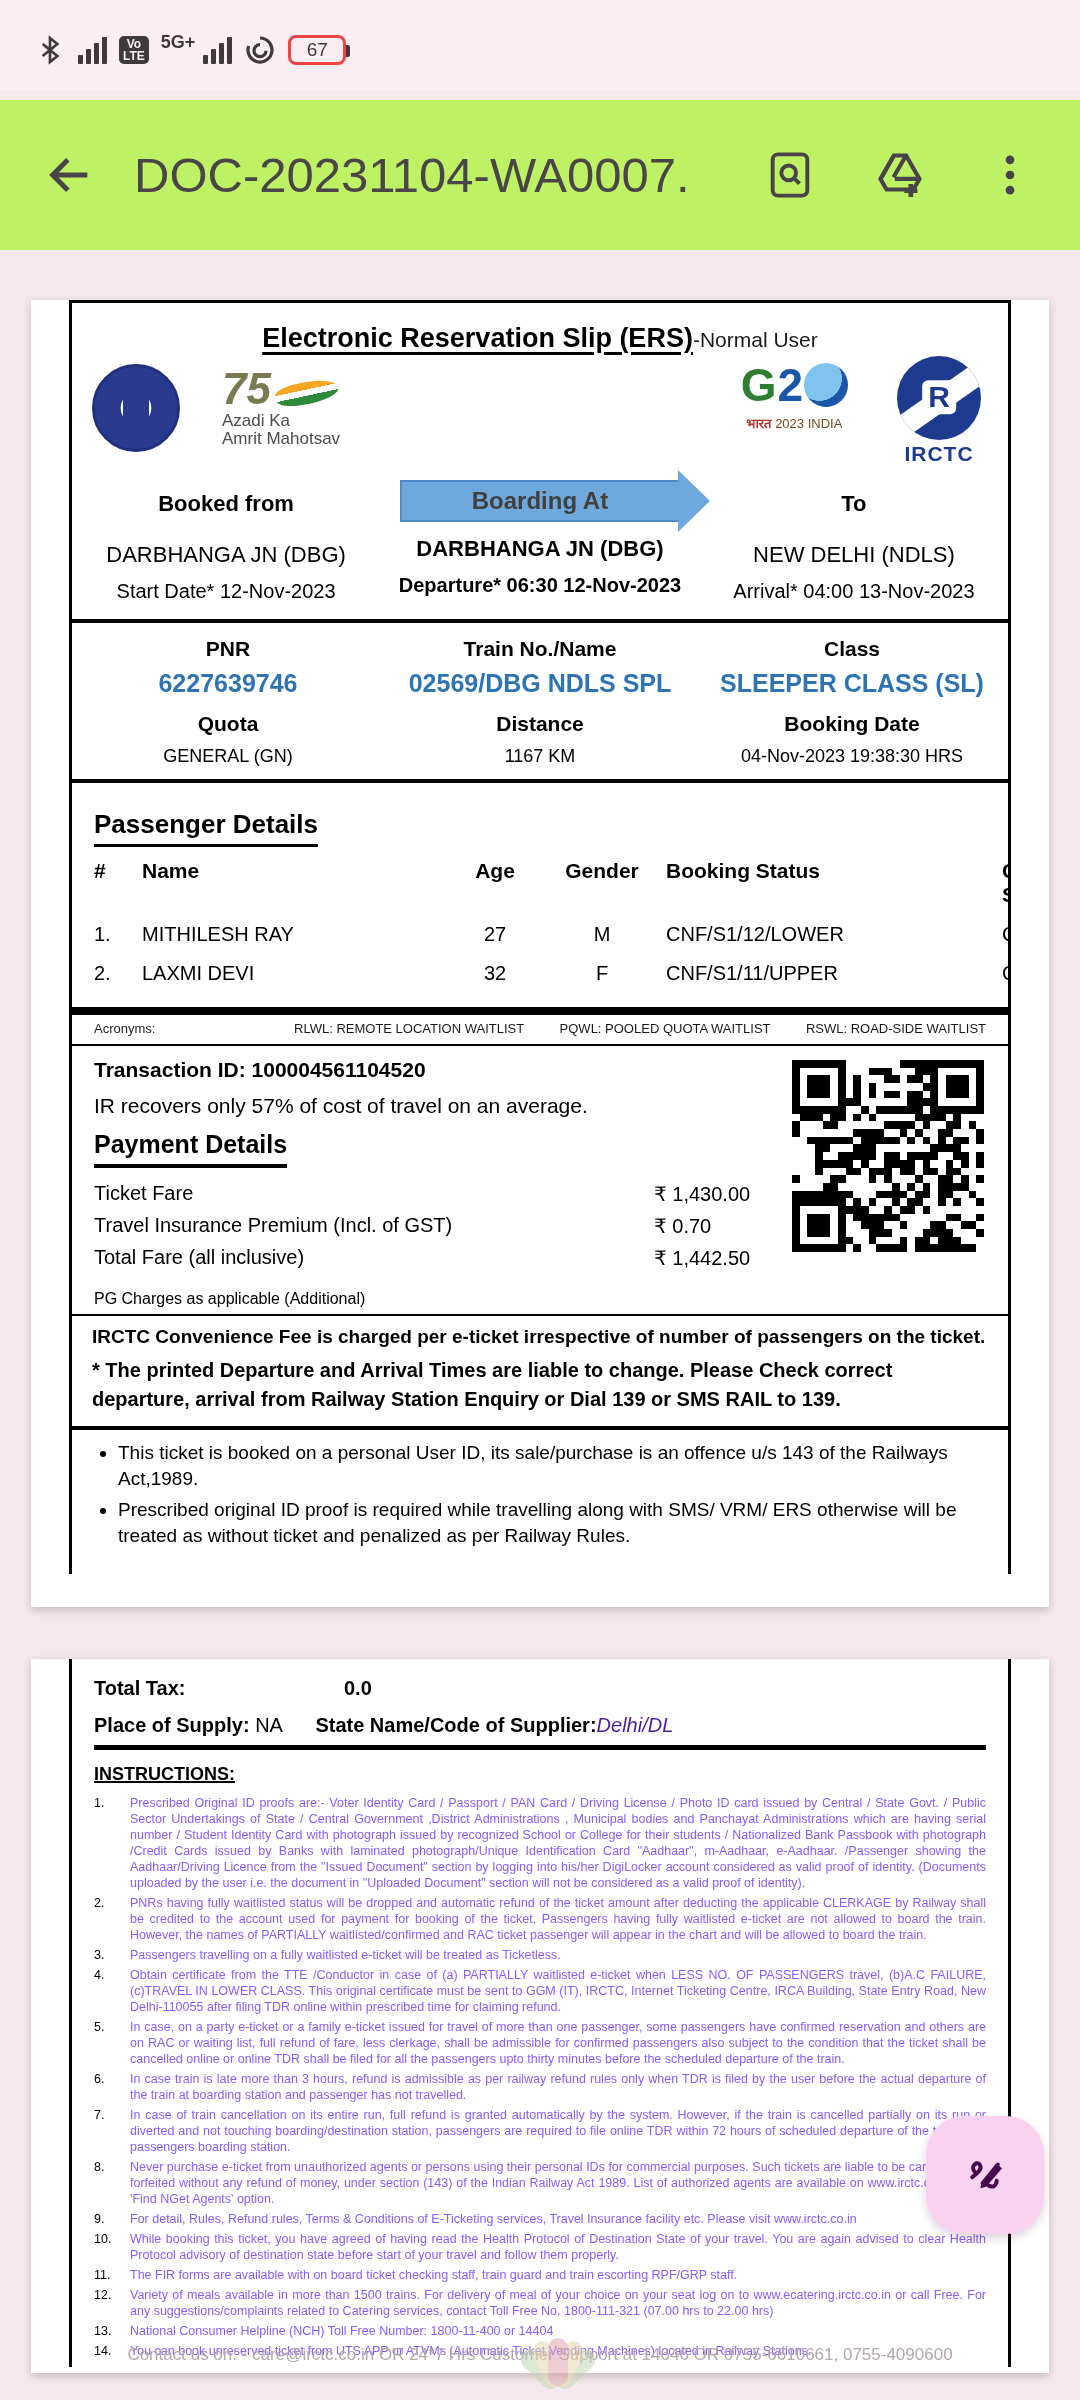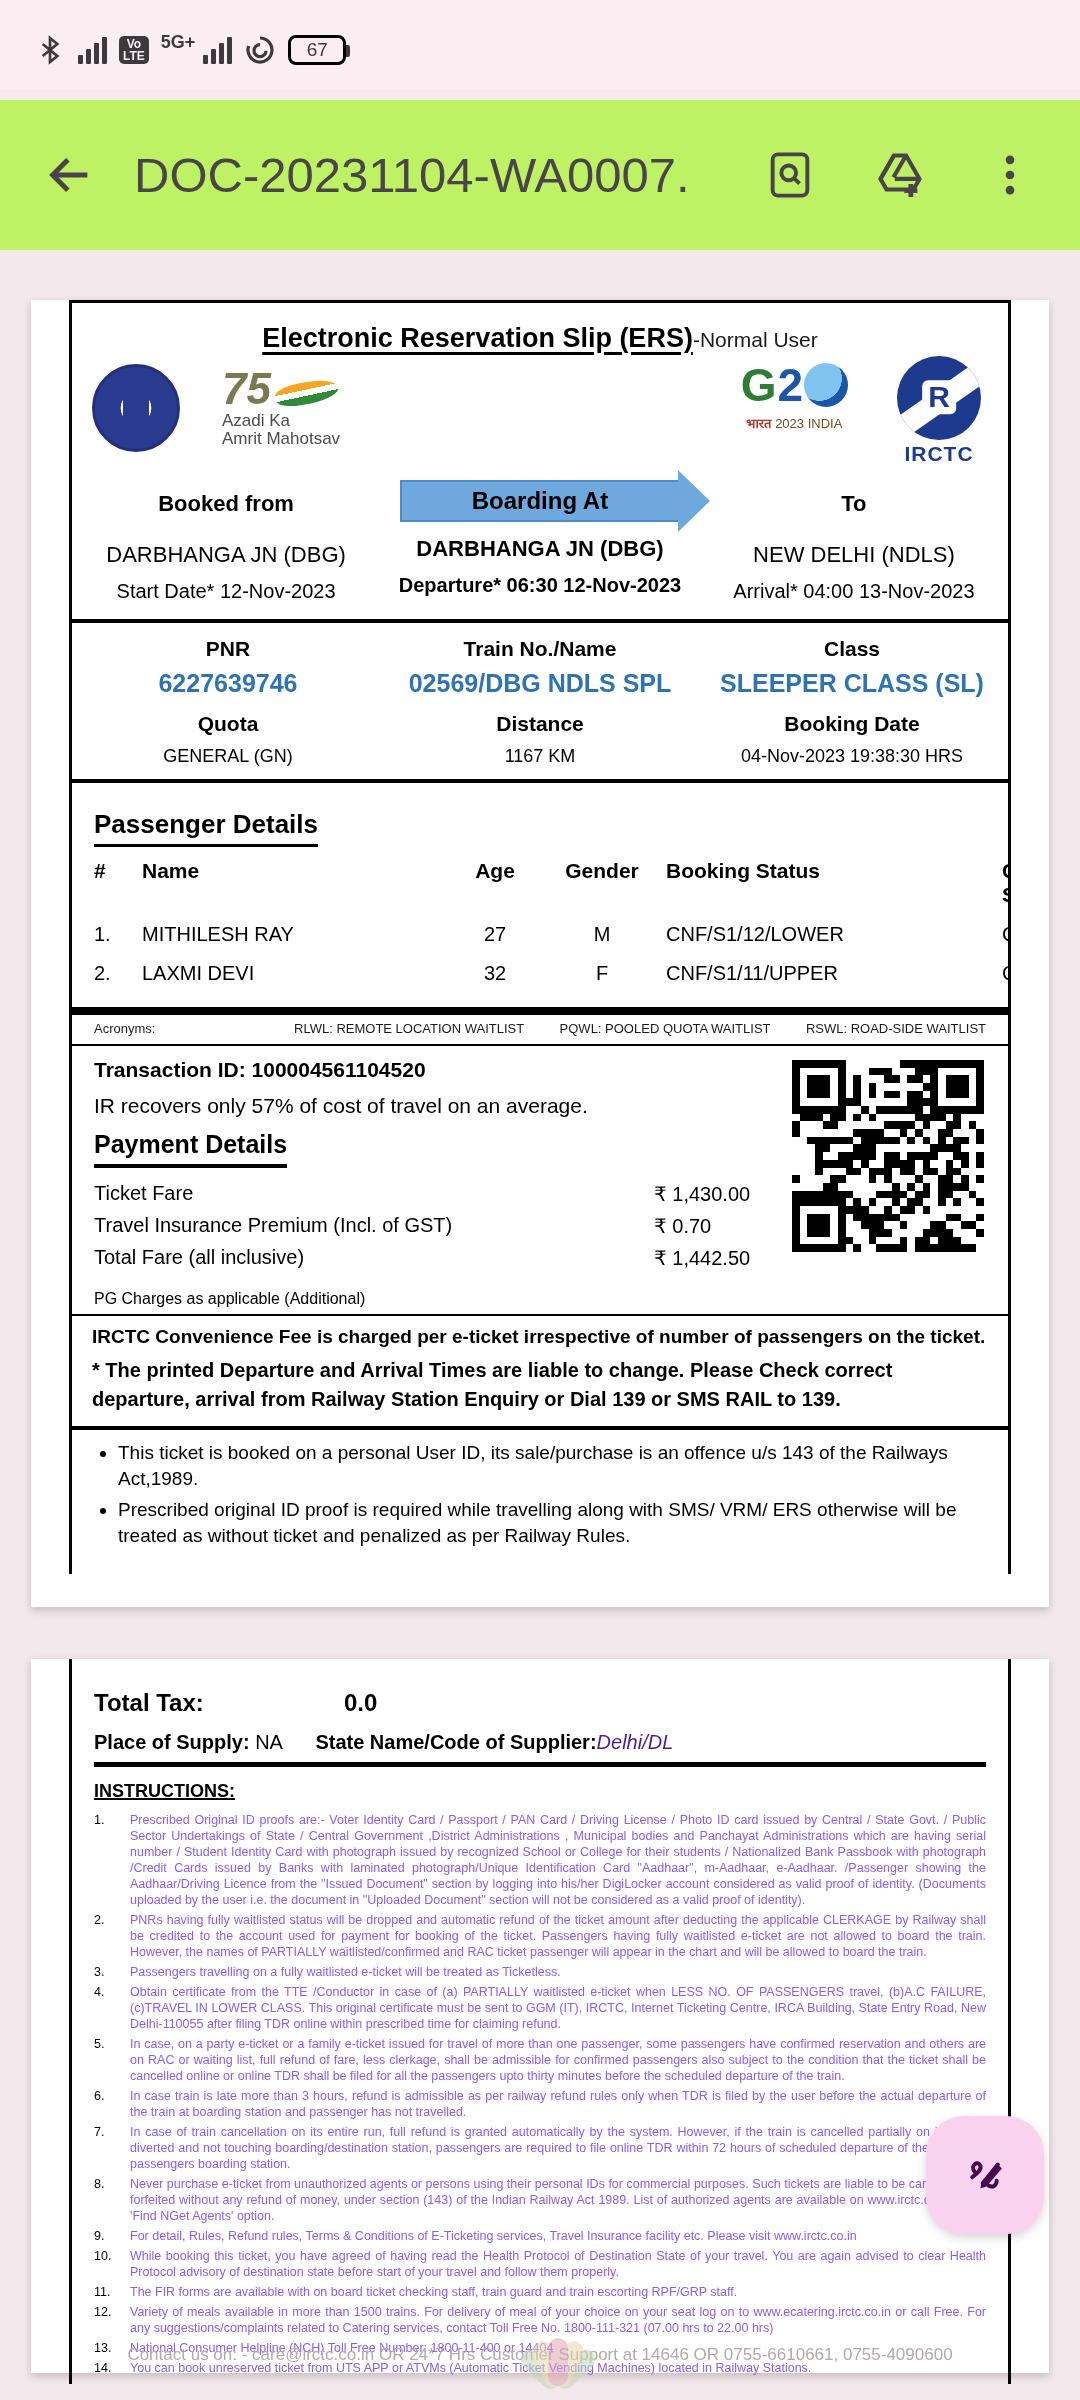--- a/index.html
+++ b/index.html
@@ -10,21 +10,21 @@
   .sbar { position:absolute; top:0; left:0; width:100%; height:90px; background:#faeef2;
           display:flex; align-items:center; justify-content:space-between; padding:10px 30px 0 34px; color:#3e393c; }
   .sbar-left { display:flex; align-items:center; gap:10px; font-size:34px; }
   .sbar-right { display:flex; align-items:center; gap:12px; }
   .sicon { width:32px; height:32px; }
   .bars { display:flex; align-items:flex-end; gap:3px; height:28px; }
   .bars i { width:5px; background:#3e393c; border-radius:1px; }
   .volte { background:#3e393c; color:#faeef2; border-radius:5px; font-size:12px; font-weight:bold;
            line-height:1.0; padding:2px 4px; text-align:center; }
   .net5g { font-size:18px; font-weight:bold; margin-right:-4px; transform:translateY(-8px); }
-  .batt { width:58px; height:30px; border:3px solid #000000; border-radius:8px; font-size:19px;
+  .batt { width:58px; height:30px; border:3px solid #ef4444; border-radius:8px; font-size:19px;
           display:flex; align-items:center; justify-content:center; position:relative; }
   .batt::after { content:''; position:absolute; right:-7px; top:7px; width:4px; height:12px; background:#3e393c; border-radius:0 2px 2px 0; }
 
   
   .abar { position:absolute; top:100px; left:0; width:100%; height:150px; background:#bef264;
           display:flex; align-items:center; padding:0 44px; color:#494449; }
   .abar .back { width:52px; height:52px; flex:0 0 auto; cursor:pointer; }
   .abar .title { font-size:49px; margin-left:38px; flex:1; white-space:nowrap; overflow:hidden; color:#4a4549; }
   .abar .acticons { display:flex; align-items:center; gap:58px; margin-left:20px; }
   .aicon { width:52px; height:52px; }
@@ -62,21 +62,21 @@
   .irctc-ring { width:84px; height:84px; margin:0 auto; border-radius:50%; background:#1d3a8f; position:relative; overflow:hidden; }
   .irctc-ring::before { content:''; position:absolute; left:-12px; top:30px; width:120px; height:22px; background:#fff; transform:rotate(-35deg); }
   .irctc-ring::after { content:'R'; position:absolute; left:50%; top:50%; transform:translate(-50%,-52%);
                        color:#1d3a8f; font-weight:bold; font-size:30px; background:#fff; padding:0 6px; border-radius:6px; }
   .irctc-word { font-size:21px; font-weight:bold; color:#1d3a8f; margin-top:2px; letter-spacing:1px; }
 
   
   .journey { display:grid; grid-template-columns:1fr 1.12fr 1fr; text-align:center; padding:10px 6px 16px; border-bottom:4px solid #000; }
   .j-label { font-size:22px; font-weight:bold; height:48px; display:flex; align-items:center; justify-content:center; }
   .arrow { position:relative; width:280px; height:42px; margin:0 auto; background:#6fa8dc; border:2px solid #4e8cc7;
-           display:flex; align-items:center; justify-content:center; color:#000000; font-weight:bold; font-size:24px; }
+           display:flex; align-items:center; justify-content:center; color:#404040; font-weight:bold; font-size:24px; }
   .arrow::after { content:''; position:absolute; right:-32px; top:50%; transform:translateY(-50%);
                   border-left:32px solid #6fa8dc; border-top:31px solid transparent; border-bottom:31px solid transparent; }
   .j-station { font-size:22px; margin-top:14px; }
   .j-date { font-size:20px; margin-top:12px; }
   .j-mid { font-weight:bold; }
 
   
   .summary { text-align:center; padding:10px 0 12px; border-bottom:4px solid #000; }
   .sum-grid { display:grid; grid-template-columns:1fr 1fr 1fr; }
   .sum-label { font-size:21px; font-weight:bold; margin-top:4px; }
@@ -115,21 +115,21 @@
   .note2 { font-size:20px; font-weight:bold; margin-top:8px; line-height:1.45; }
   .bullets { padding:10px 16px 10px 46px; }
   .bullets li { font-size:19px; margin-bottom:6px; line-height:1.35; }
 
   
   .gst { padding:6px 22px 0; font-size:15.5px; }
   .gst-head { font-weight:bold; font-size:16px; padding:7px 0; }
 
   
   .p2box { margin:52px 38px 0; border-left:3px solid #000; border-right:3px solid #000; padding:18px 22px 4px; }
-  .tax-row { display:grid; grid-template-columns:250px 1fr; font-size:24px; font-weight:bold;margin-top:12px; }
+  .tax-row { display:grid; grid-template-columns:250px 1fr; font-size:20px; font-weight:bold; }
   .supply-row { font-size:20px; margin-top:14px; padding-bottom:8px; border-bottom:5px solid #000; }
   .supply-row .b { font-weight:bold; }
   .supply-row .v { color:#4c1d95;font-style:italic; }
   .ins-title { display:inline-block; font-size:18px; font-weight:bold; text-decoration:underline;
                text-decoration-thickness:2px; margin:14px 0 10px; }
   .ins-item { display:flex; margin-bottom:4px; }
   .ins-num { width:36px; flex:0 0 auto; font-size:12.5px; line-height:1.28; }
   .ins-text { font-size:12.5px; line-height:1.28; text-align:justify; color:#8b5cf6; }
   .p2-footer { position:absolute; bottom:8px; left:0; width:100%; text-align:center; font-size:17px; color:#b3a8ac; }
 

